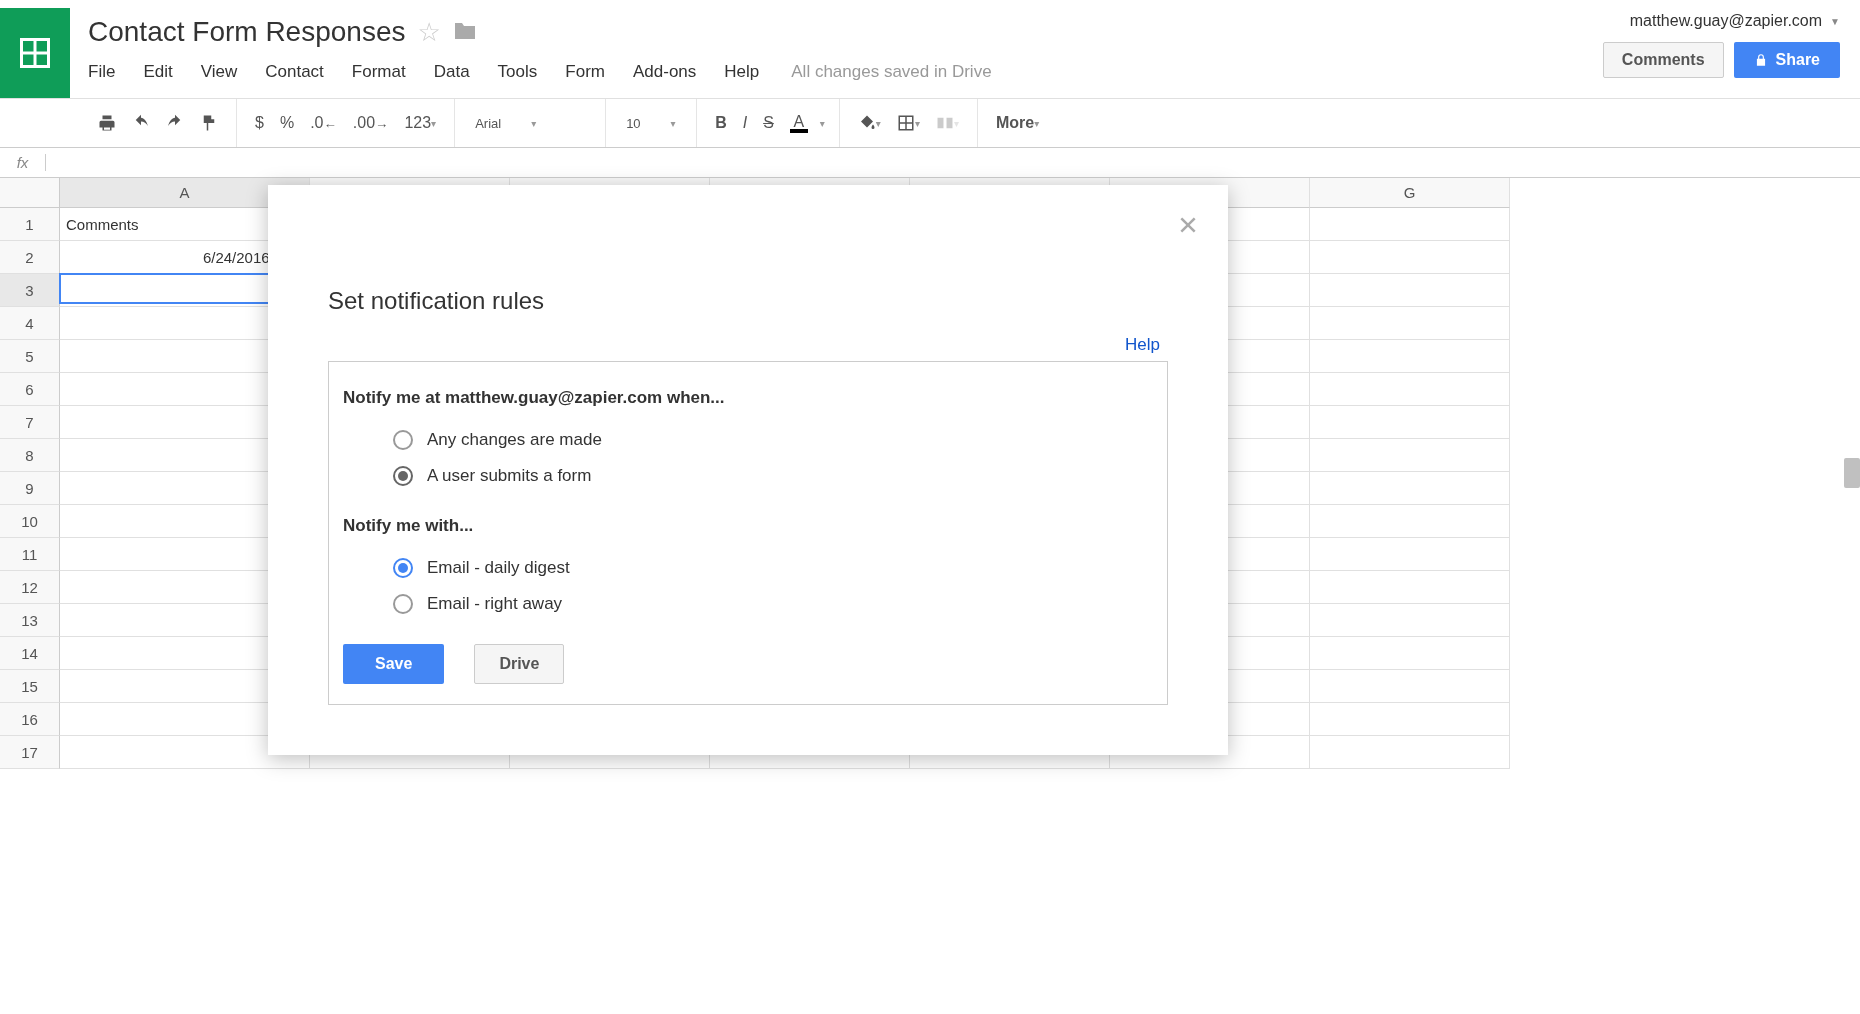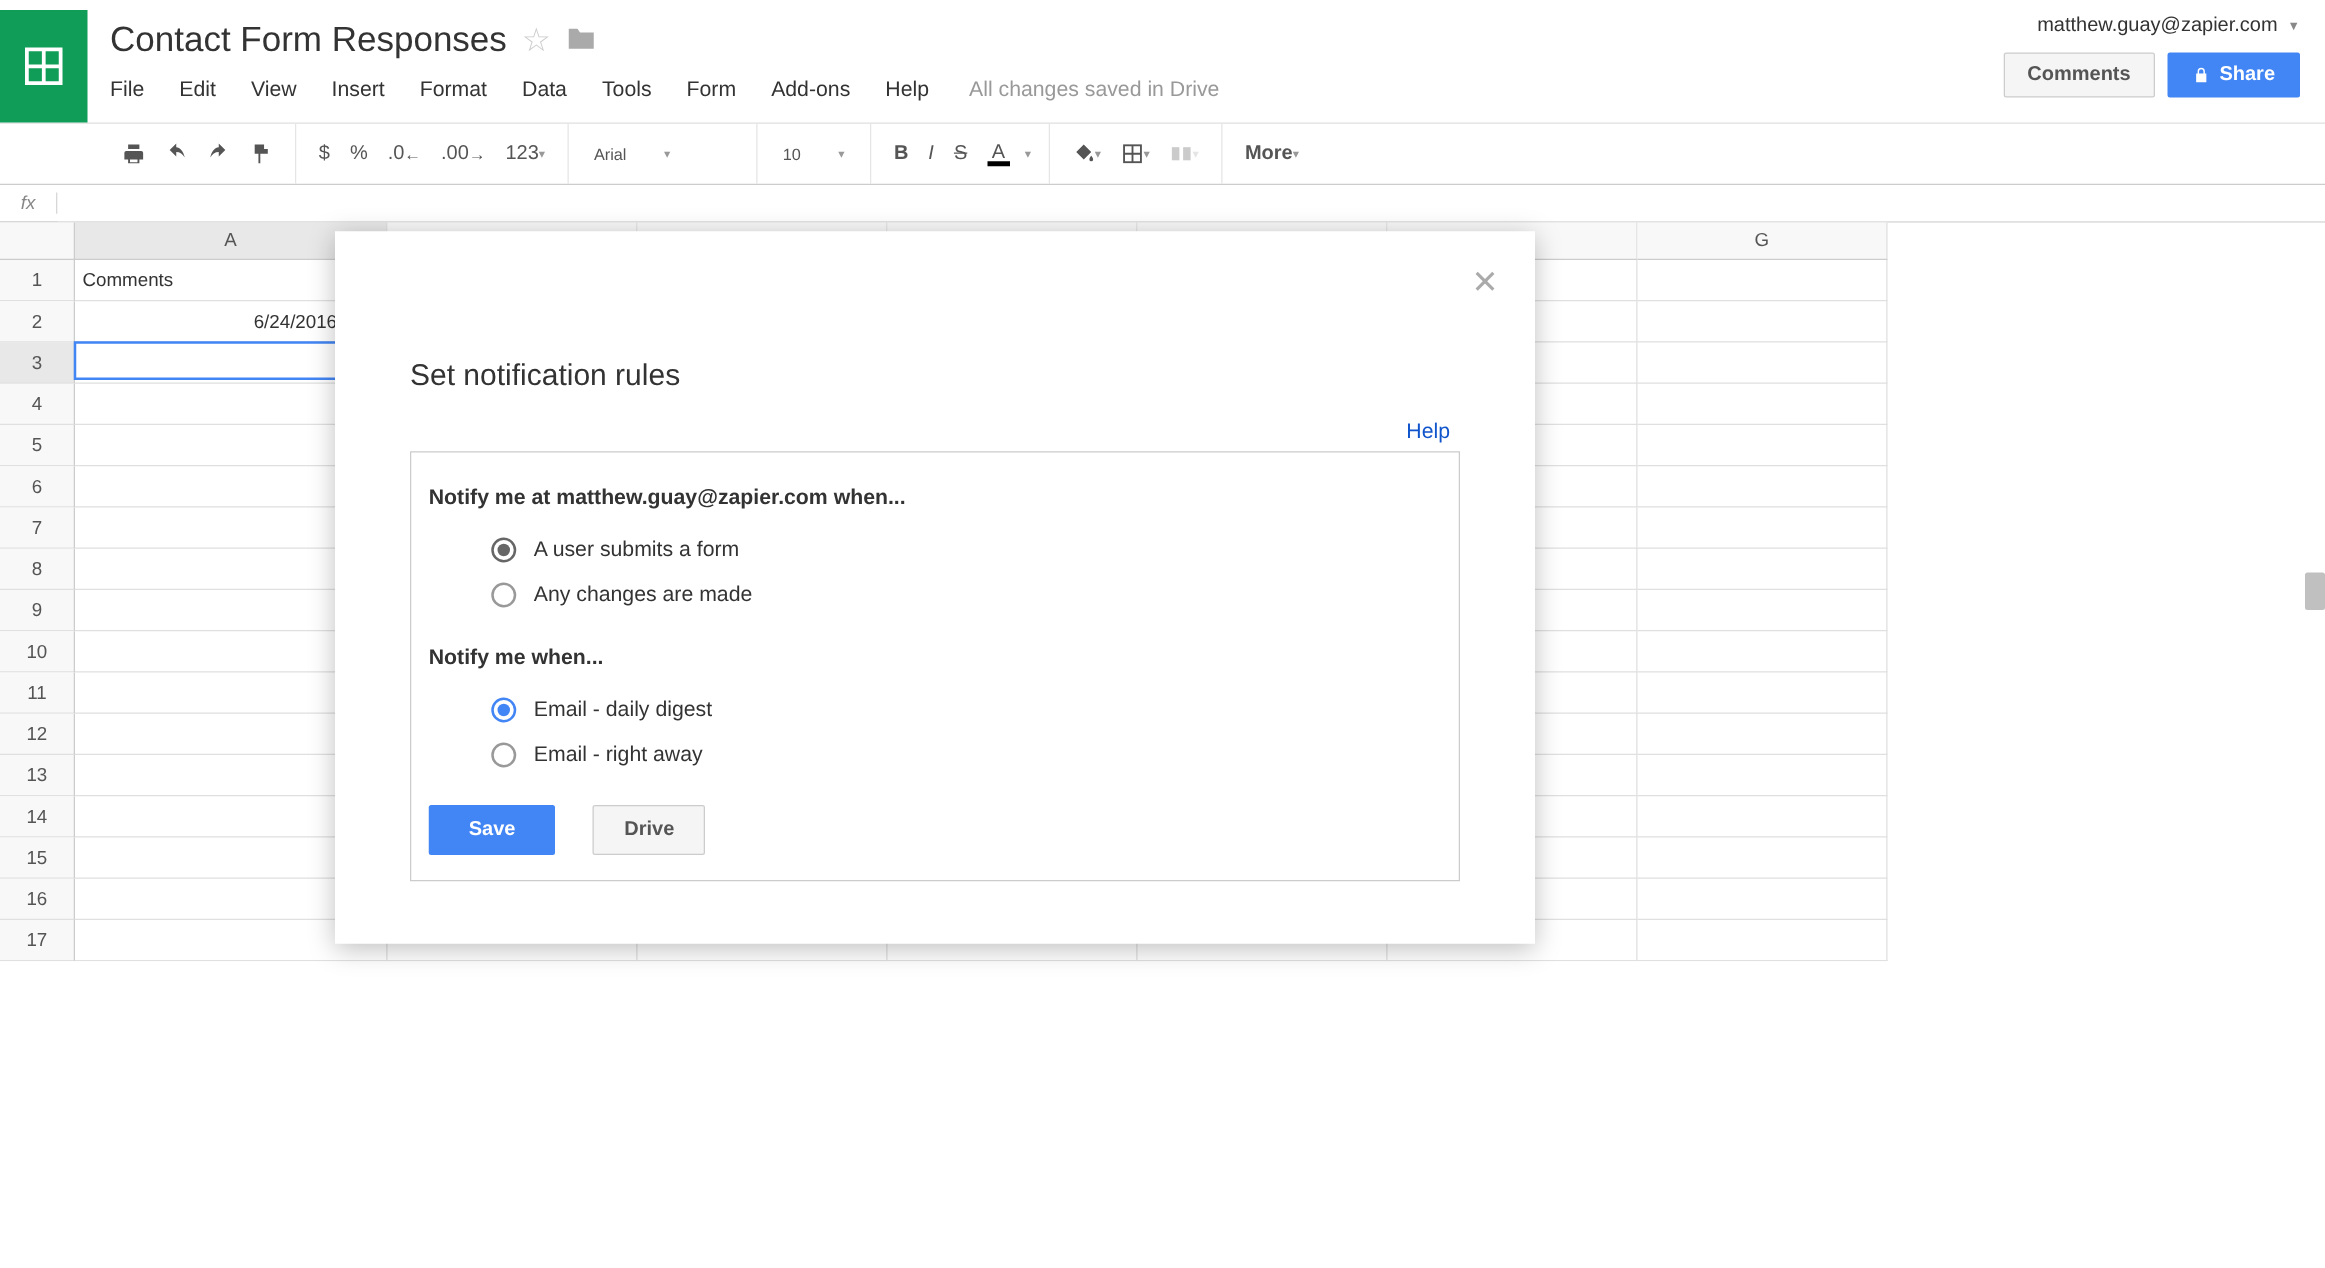--- a/index.html
+++ b/index.html
@@ -94,21 +94,21 @@
       <span class="folder-icon">
         <svg width="24" height="20" viewBox="0 0 24 20">
             <path fill="#aaa" d="M2 2h7l2 3h11v13H2z"></path>
           </svg>
       </span>
     </div>
     <div class="menu-row">
       <span class="menu-item">File</span>
       <span class="menu-item">Edit</span>
       <span class="menu-item">View</span>
-      <span class="menu-item">Insert</span>
+      <span class="menu-item">Contact</span>
       <span class="menu-item">Format</span>
       <span class="menu-item">Data</span>
       <span class="menu-item">Tools</span>
       <span class="menu-item">Form</span>
       <span class="menu-item">Add-ons</span>
       <span class="menu-item">Help</span>
       <span class="save-status">All changes saved in Drive</span>
     </div>
   </div>
   <div class="header-right">
@@ -427,30 +427,30 @@
     <svg width="20" height="20" viewBox="0 0 24 24" stroke="#aaa" stroke-width="3" fill="none">
         <line x1="4" y1="4" x2="20" y2="20"></line>
         <line x1="20" y1="4" x2="4" y2="20"></line>
       </svg>
   </div>
   <div class="modal-title">Set notification rules</div>
   <div class="modal-help"><a href="#">Help</a></div>
   <div class="modal-box">
     <div class="modal-section-title">Notify me at matthew.guay@zapier.com when...</div>
     <div class="radio-row">
+      <span class="radio"></span>
+      <span>Any changes are made</span>
+    </div>
+    <div class="radio-row">
       <span class="radio checked">
           <span class="dot"></span>
         </span>
       <span>A user submits a form</span>
     </div>
-    <div class="radio-row">
-      <span class="radio"></span>
-      <span>Any changes are made</span>
-    </div>
-    <div class="modal-section-title" style="margin-top:22px">Notify me when...</div>
+    <div class="modal-section-title" style="margin-top:22px">Notify me with...</div>
     <div class="radio-row">
       <span class="radio checked blue">
           <span class="dot"></span>
         </span>
       <span>Email - daily digest</span>
     </div>
     <div class="radio-row">
       <span class="radio"></span>
       <span>Email - right away</span>
     </div>

